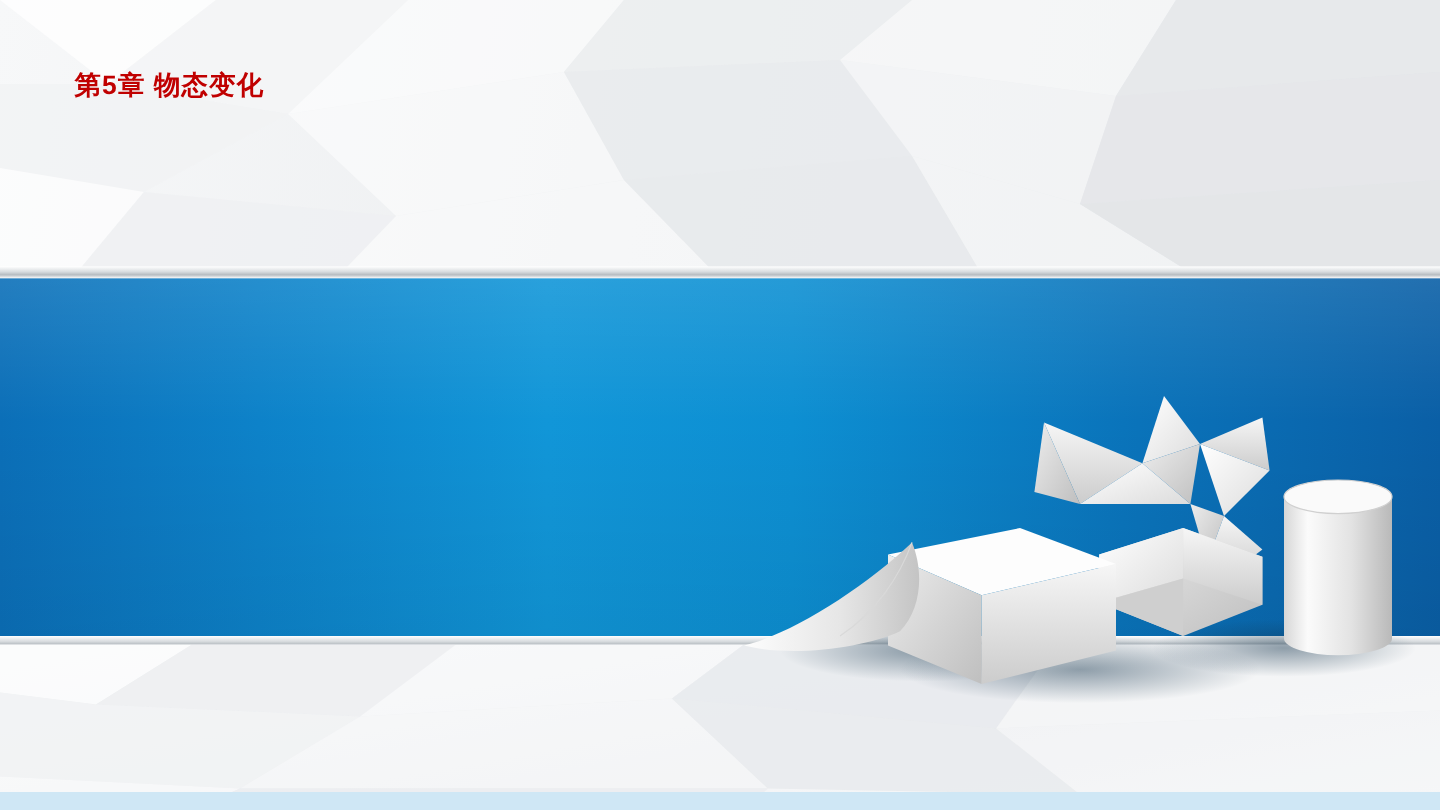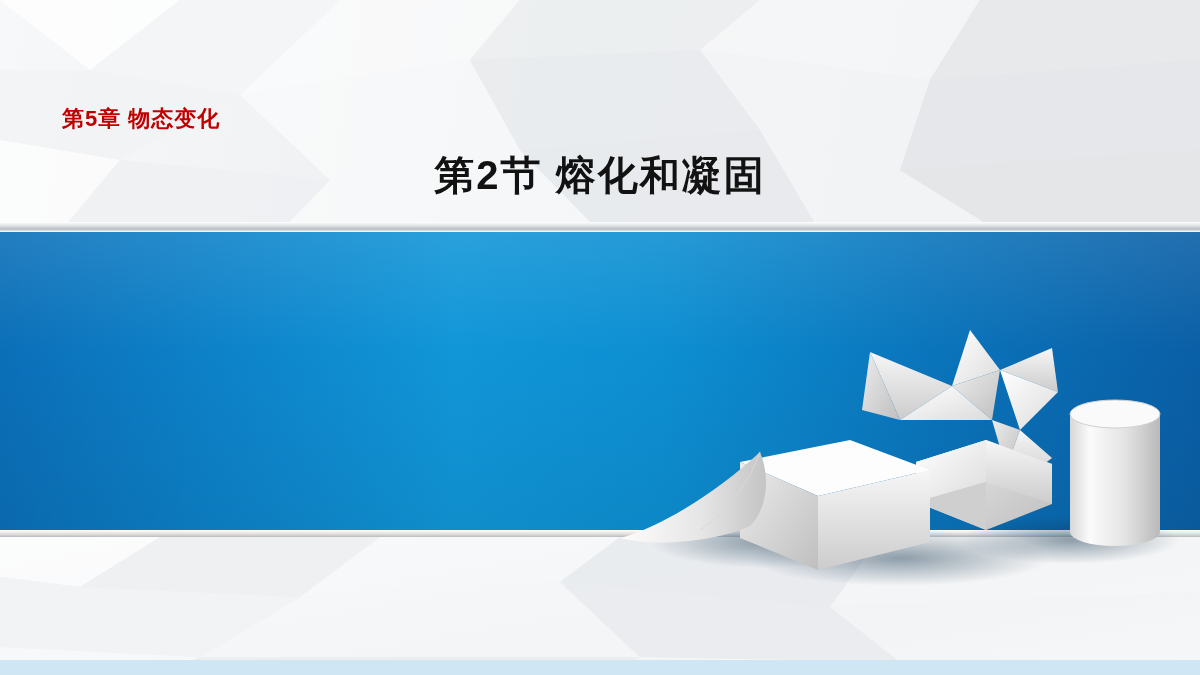--- a/index.html
+++ b/index.html
@@ -44,21 +44,20 @@
   
   .chapter-label {
     position: absolute;
     left: 62px;
     top: 56px;
     font-size: 22px;
     font-weight: bold;
     color: #c00000;
     letter-spacing: 1px;
     white-space: nowrap;
-    margin-top: 48px;
   }
 
   
   .main-title {
     position: absolute;
     left: 0;
     top: 148px;
     width: 1200px;
     text-align: center;
     font-size: 40px;
@@ -139,21 +138,20 @@
       <polygon points="120,160 330,180 280,232 60,232" fill="#eff0f2" opacity="0.85"></polygon>
       <polygon points="330,180 520,150 600,232 280,232" fill="#ffffff" opacity="0.5"></polygon>
       <polygon points="520,150 760,130 820,232 600,232" fill="#e8eaec" opacity="0.85"></polygon>
       <polygon points="760,130 900,170 1000,232 820,232" fill="#ffffff" opacity="0.45"></polygon>
       <polygon points="900,170 1200,150 1200,232 1000,232" fill="#e3e5e8" opacity="0.9"></polygon>
     </svg>
   </div>
 
   <div class="chapter-label">第5章  物态变化</div>
 
-  <div class="main-title">第2节  熔化和凝固</div>
 
   <div class="band-sep top"></div>
 
   <div class="blue-band"></div>
 
   <div class="band-sep bottom"></div>
 
   <div class="bottom-bg">
     <svg class="poly-svg" width="1200" height="138" viewBox="0 0 1200 138">
       <polygon points="0,0 160,0 80,50 0,40" fill="#ffffff" opacity="0.7"></polygon>

